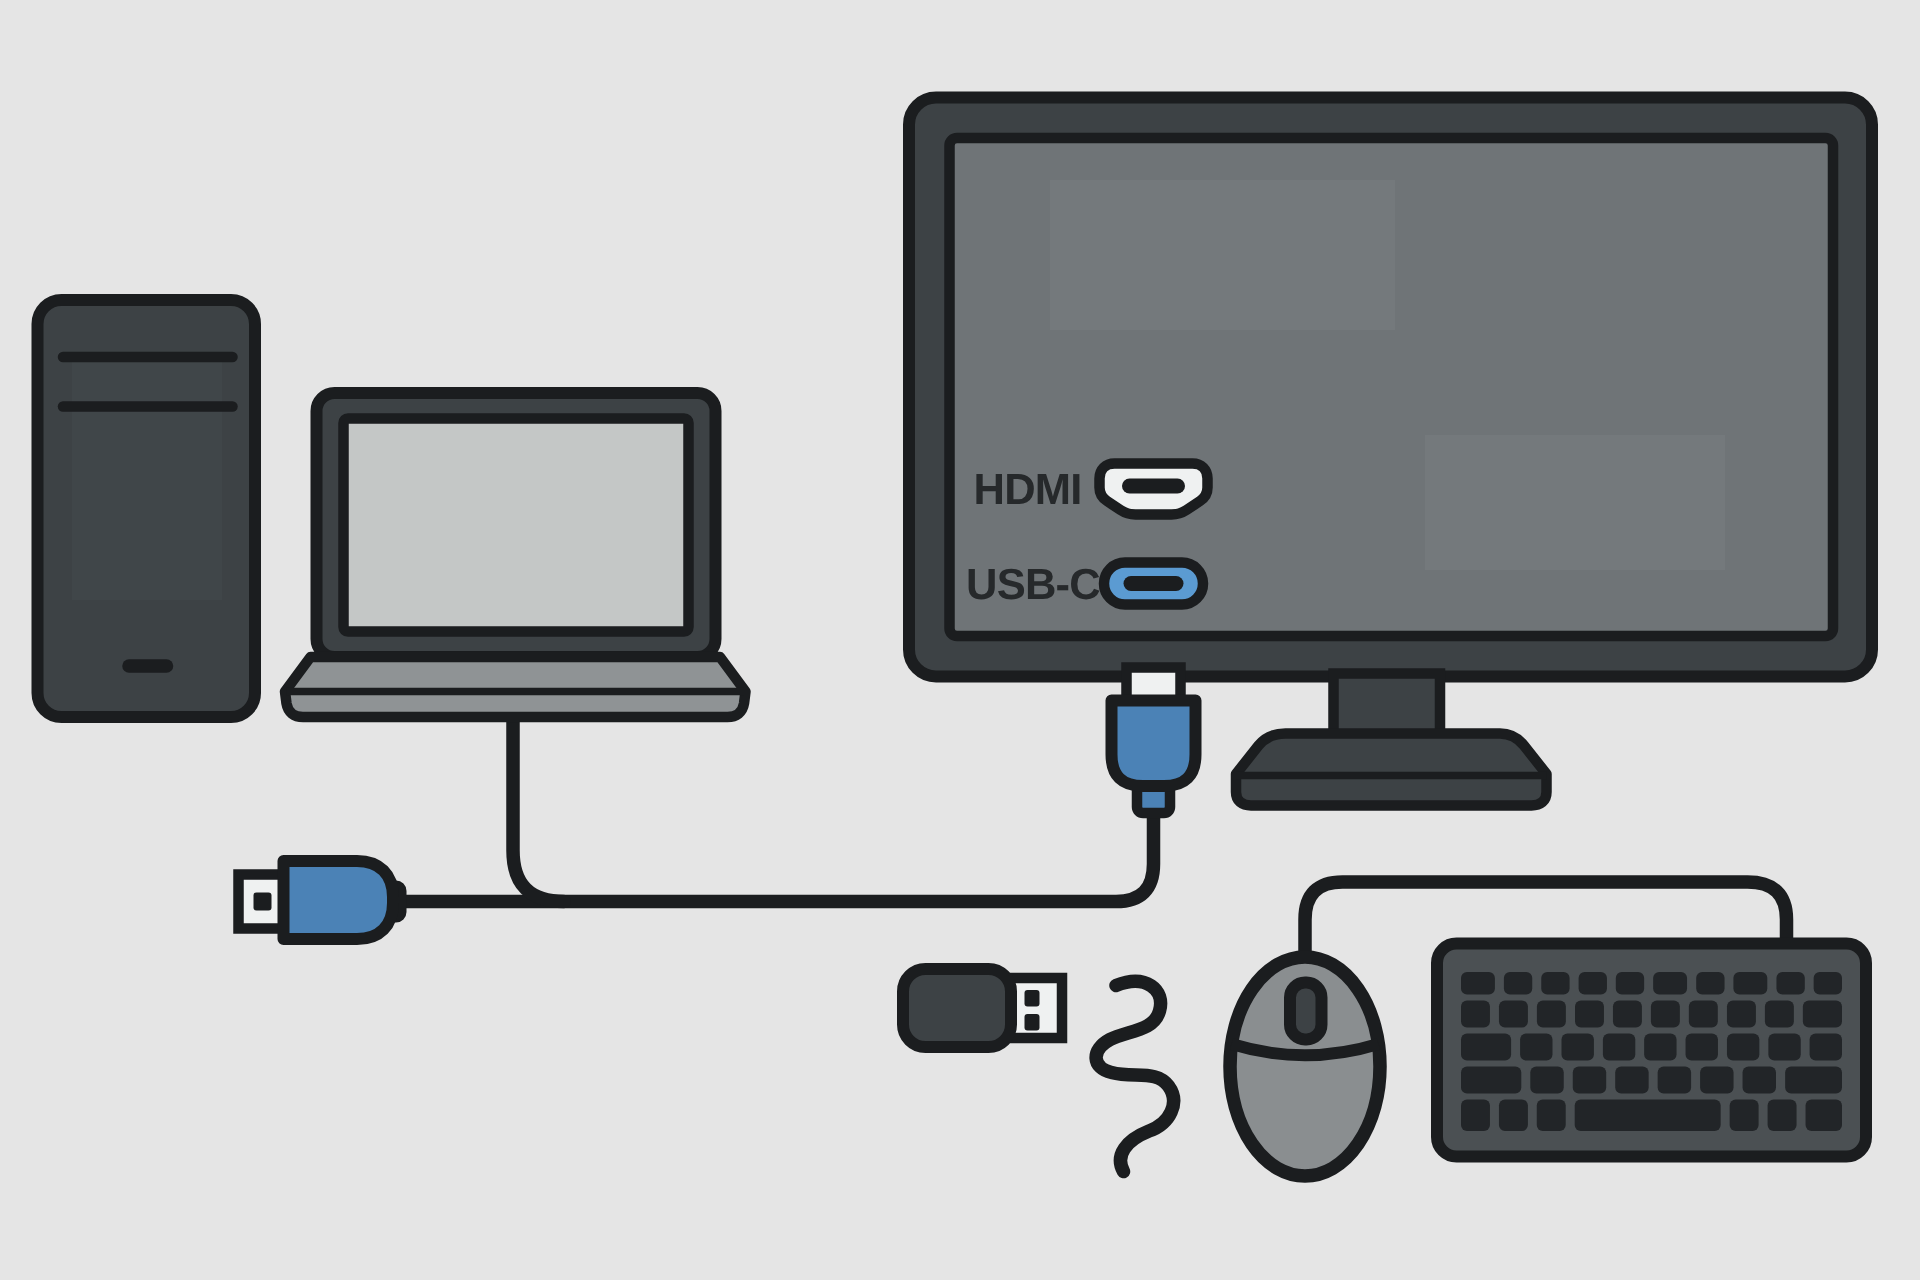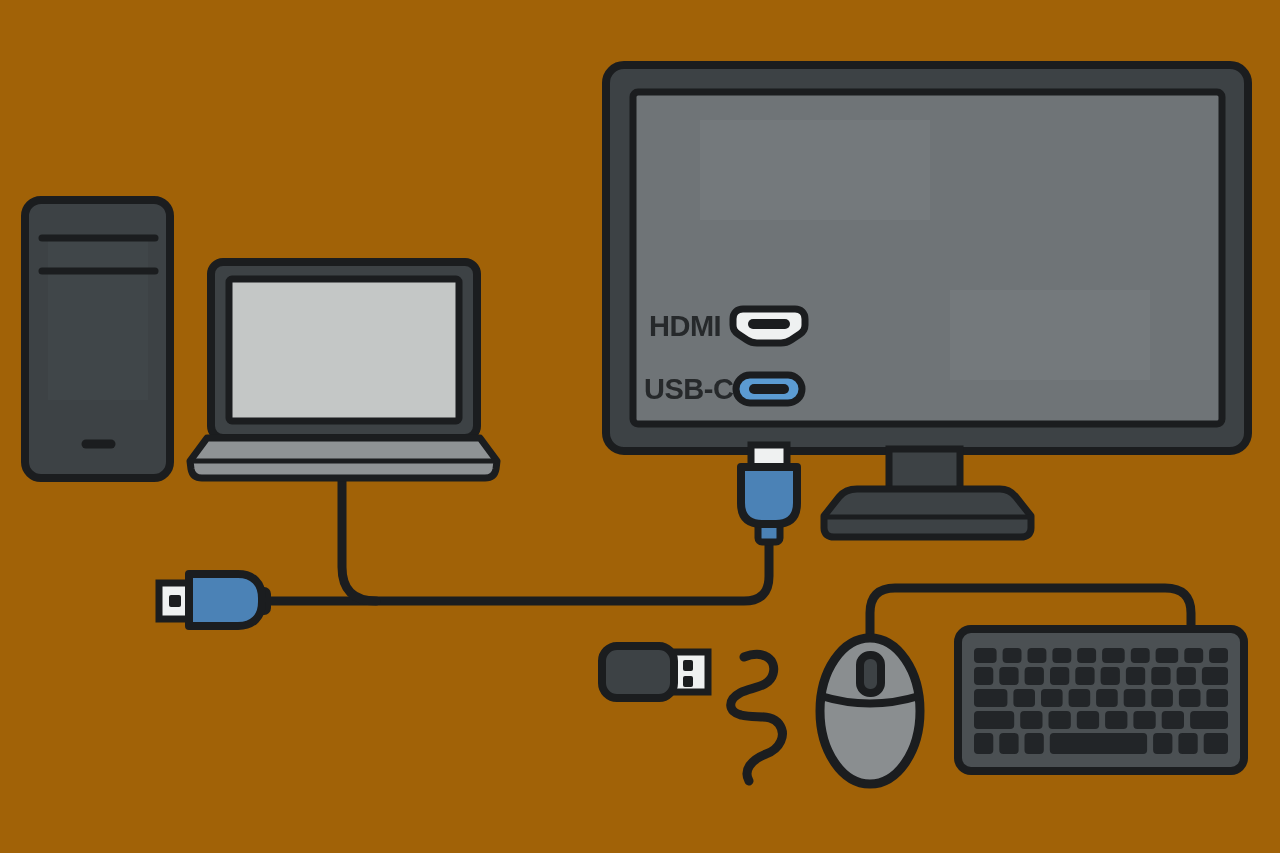--- a/index.html
+++ b/index.html
@@ -1,16 +1,16 @@
 <!DOCTYPE html>
 <html><head>
 <meta charset="utf-8">
 <style>
   html,body{margin:0;padding:0;background:#ffffff;}
-  .stage{position:relative;width:1280px;height:853px;background:#a16207;overflow:hidden;
+  .stage{position:relative;width:1280px;height:853px;background:#e5e5e5;overflow:hidden;
          font-family:"Liberation Sans",sans-serif;}
   svg{display:block;}
   .port-label{font-family:"Liberation Sans",sans-serif;font-weight:700;font-size:29px;
               fill:#26292b;letter-spacing:-0.5px;}
 </style>
 </head>
 <body>
 
 <div class="stage">
 <svg width="1280" height="853" viewBox="0 0 1280 853">

